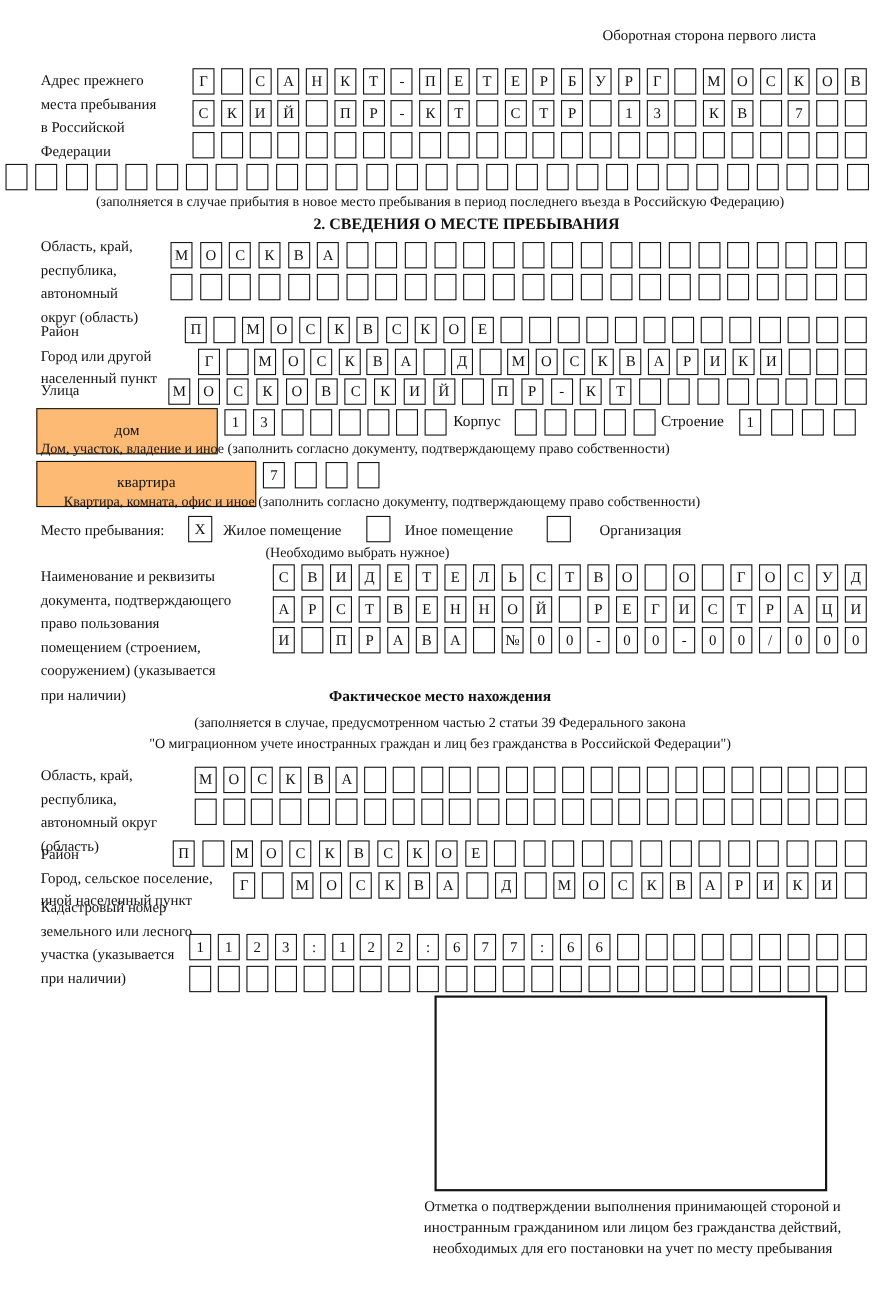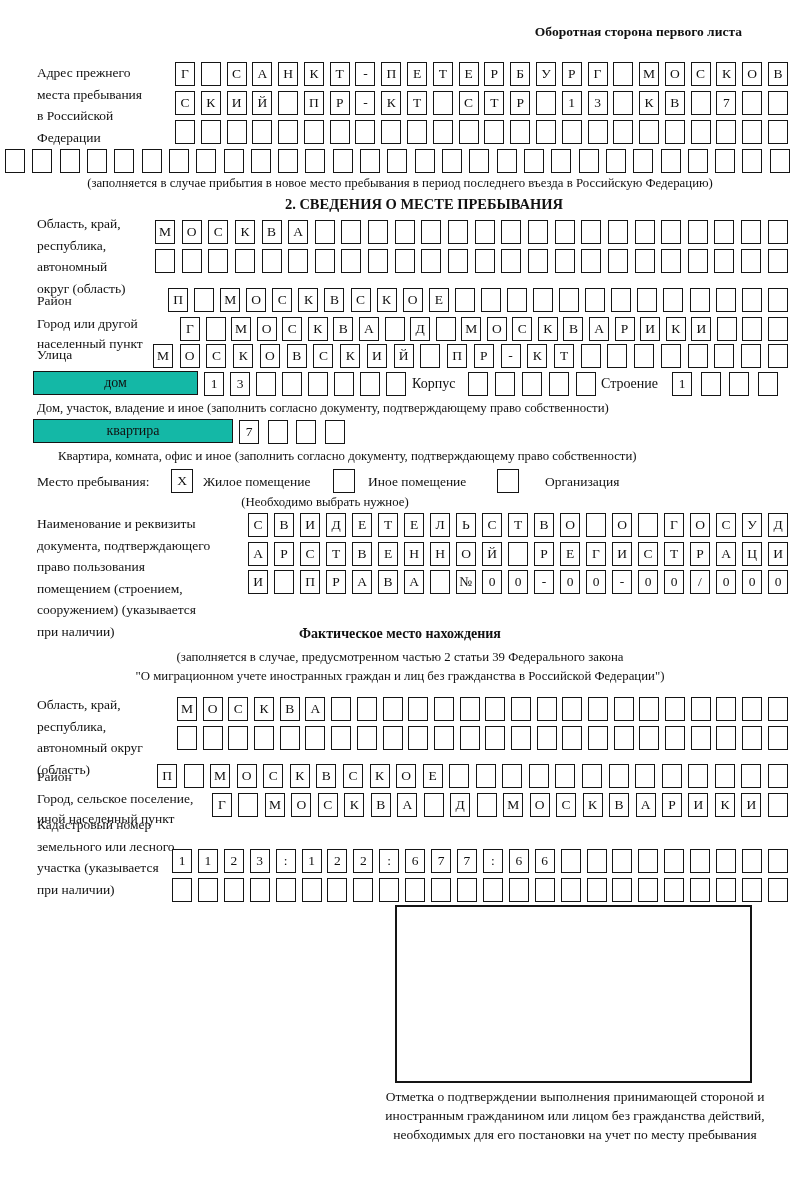--- a/index.html
+++ b/index.html
@@ -11,30 +11,30 @@
   .lbl{font-size:13.5px;line-height:21.5px;white-space:pre-line;}
   .lbl-tight{font-size:13.5px;line-height:20px;white-space:pre-line;}
   .boxrow{position:absolute;display:flex;justify-content:space-between;}
   .cell{
     flex:none;width:20px;height:24px;box-sizing:border-box;
     border:1.6px solid #151515;background:#fff;
     display:flex;align-items:center;justify-content:center;
     font-size:13.5px;font-family:"Liberation Serif",serif;color:#111;
   }
   .fieldrect{
-    position:absolute;box-sizing:border-box;border:1.6px solid #151515;height:24px;
-    display:flex;align-items:center;justify-content:center;font-size:14px;background:#14b8a6;
+    position:absolute;box-sizing:border-box;border:1.6px solid #151515;height:42px;
+    display:flex;align-items:center;justify-content:center;font-size:14px;background:#fdba74;
   }
   .inline-lbl{position:absolute;font-size:14px;}
   .note{position:absolute;font-size:12.8px;}
   .center{left:0;width:800px;text-align:center;}
   .title{position:absolute;font-weight:bold;font-size:14.5px;}
   .stamp-box{position:absolute;border:2px solid #151515;background:#fff;box-sizing:border-box;}
   .stamp-cap{position:absolute;font-size:13.5px;line-height:19px;text-align:center;}
-  .hdr-note{position:absolute;font-size:13.5px;font-weight:bold;}
+  .hdr-note{position:absolute;font-size:13.5px;}
 </style>
 </head>
 <body>
 
 <div class="page">
 
   <div class="hdr-note" style="top:24px;right:58px;">Оборотная сторона первого листа</div>
 
   <div class="abs lbl" style="left:37px;top:62px;">Адрес прежнего
 места пребывания

